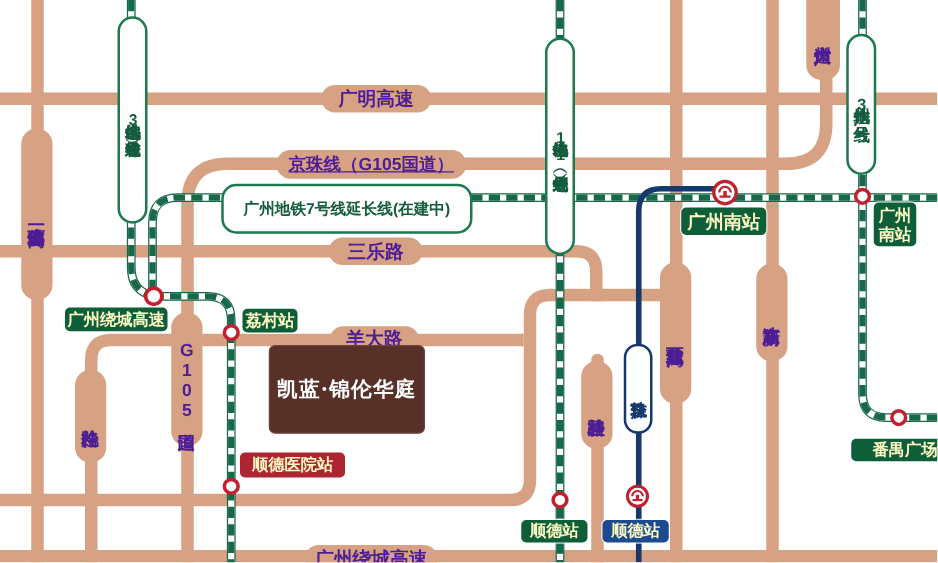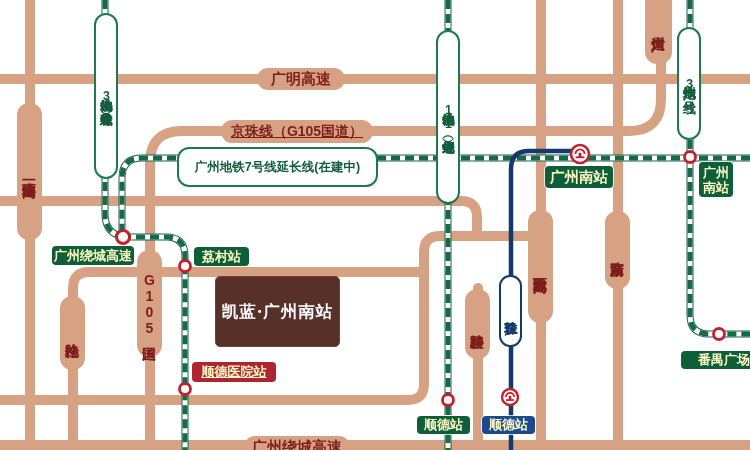--- a/index.html
+++ b/index.html
@@ -3,29 +3,29 @@
 <meta charset="utf-8">
 <style>
   html,body{margin:0;padding:0;background:#fff;}
   #stage{position:relative;width:750px;height:450px;background:#ffffff;overflow:hidden;
          font-family:"Liberation Sans",sans-serif;}
   #stage svg{position:absolute;left:0;top:0;}
   .lbl{position:absolute;display:flex;align-items:center;justify-content:center;
        box-sizing:border-box;white-space:nowrap;font-weight:700;}
   .vert{writing-mode:vertical-rl;text-orientation:upright;letter-spacing:0;}
   
-  .road-pill{background:#d7a283;color:#7f1d1d;border-radius:12px;}
+  .road-pill{background:#d7a283;color:#4c1d95;border-radius:12px;}
   
   .metro-pill{background:#fff;color:#14604000;border:2px solid #1d7a4f;border-radius:12px;
               color:#145c3e;}
   .rail-pill{background:#fff;border:2px solid #16396b;color:#16396b;border-radius:11px;}
   
   .badge{border-radius:4px;color:#fef9c3;box-shadow:0 0 0 1px rgba(255,255,255,.75);}
   .badge-green{background:#0e5e39;}
-  .badge-red{background:#ac2531;text-decoration:underline;}
+  .badge-red{background:#ac2531;}
   .badge-blue{background:#1c4a8e;}
   .badge-wrap{white-space:normal;text-align:center;line-height:15px;}
   #project-box{position:absolute;background:#573028;border:1px solid #714238;border-radius:5px;
        color:#fff;display:flex;align-items:center;justify-content:center;
        font-family:"DejaVu Serif","Liberation Serif",serif;letter-spacing:1px;font-weight:700;}
 </style>
 </head>
 <body>
 
 <div id="stage">
@@ -94,39 +94,41 @@
   <g transform="translate(510,397)">
     <circle r="8" fill="#ffffff" stroke="#c2202e" stroke-width="2.4"></circle>
     <path d="M-4.2,0 A4.2,4.2 0 0 1 4.2,0" fill="none" stroke="#c2202e" stroke-width="1.7"></path>
     <rect x="-1.3" y="-1.2" width="2.6" height="4" fill="#c2202e"></rect>
     <rect x="-4" y="2.2" width="8" height="1.7" fill="#c2202e"></rect>
   </g>
 </svg>
 
 <div class="lbl road-pill" style="left:257px;top:68px;width:88px;height:22px;font-size:15px;">广明高速</div>
 <div class="lbl road-pill" style="left:221px;top:120px;width:152px;height:23px;font-size:14px;text-decoration:underline;">京珠线（G105国道）</div>
+<div class="lbl road-pill" style="left:263px;top:190px;width:75px;height:22px;font-size:15px;">三乐路</div>
+<div class="lbl road-pill" style="left:264px;top:261px;width:71px;height:21px;font-size:15px;">羊大路</div>
 <div class="lbl road-pill" style="left:244px;top:436px;width:106px;height:22px;font-size:15px;">广州绕城高速</div>
 <div class="lbl vert road-pill" style="left:17px;top:103px;width:25px;height:137px;font-size:14px;">佛山一环高速</div>
 <div class="lbl vert road-pill" style="left:60px;top:296px;width:25px;height:74px;font-size:14px;">伦桂路</div>
 <div class="lbl vert road-pill" style="left:137px;top:250px;width:25px;height:107px;font-size:14px;">G105国道</div>
 <div class="lbl vert road-pill" style="left:465px;top:289px;width:25px;height:70px;font-size:14px;">碧桂路</div>
 <div class="lbl vert road-pill" style="left:528px;top:210px;width:25px;height:113px;font-size:14px;">广珠西线高速</div>
 <div class="lbl vert road-pill" style="left:605px;top:211px;width:25px;height:78px;font-size:14px;">东新高速</div>
 <div class="lbl vert road-pill" style="left:645px;top:-12px;width:27px;height:76px;font-size:14px;">广州大道</div>
 
 <div class="lbl vert metro-pill" style="left:94px;top:13px;width:24px;height:166px;font-size:12.5px;">佛山地铁3号线（在建中）</div>
 <div class="lbl metro-pill" style="left:177px;top:147px;width:201px;height:40px;font-size:12.5px;">广州地铁7号线延长线(在建中)</div>
 <div class="lbl vert metro-pill" style="left:436px;top:30px;width:24px;height:174px;font-size:12.5px;">佛山地铁11号线（规划中）</div>
 <div class="lbl vert metro-pill" style="left:677px;top:27px;width:24px;height:113px;font-size:13px;">广州地铁3号线</div>
 <div class="lbl vert rail-pill" style="left:499px;top:275px;width:23px;height:72px;font-size:13px;">广珠轻轨</div>
 
 <div class="lbl badge badge-green" style="left:52px;top:246px;width:82px;height:19px;font-size:13px;">广州绕城高速</div>
-<div class="lbl badge badge-green" style="left:194px;top:247px;width:55px;height:19px;font-size:13px;">荔村站</div>
+<div class="lbl badge badge-green" style="left:194px;top:247px;width:44px;height:19px;font-size:13px;">荔村站</div>
 <div class="lbl badge badge-red" style="left:192px;top:362px;width:84px;height:20px;font-size:13px;">顺德医院站</div>
 <div class="lbl badge badge-green" style="left:417px;top:416px;width:53px;height:18px;font-size:13px;">顺德站</div>
 <div class="lbl badge badge-blue" style="left:482px;top:416px;width:53px;height:18px;font-size:13px;">顺德站</div>
 <div class="lbl badge badge-green" style="left:545px;top:166px;width:68px;height:22px;font-size:14.5px;">广州南站</div>
 <div class="lbl badge badge-green badge-wrap" style="left:699px;top:162px;width:34px;height:35px;font-size:13px;">广州南站</div>
 <div class="lbl badge badge-green" style="left:681px;top:351px;width:86px;height:18px;font-size:13px;">番禺广场</div>
 
-<div id="project-box" style="left:215px;top:276px;width:123px;height:69px;font-size:16.5px;">凯蓝·广州南站</div>
+<div id="project-box" style="left:215px;top:276px;width:123px;height:69px;font-size:16.5px;">凯蓝·锦伦华庭</div>
 
 </div>
 
 </body></html>

